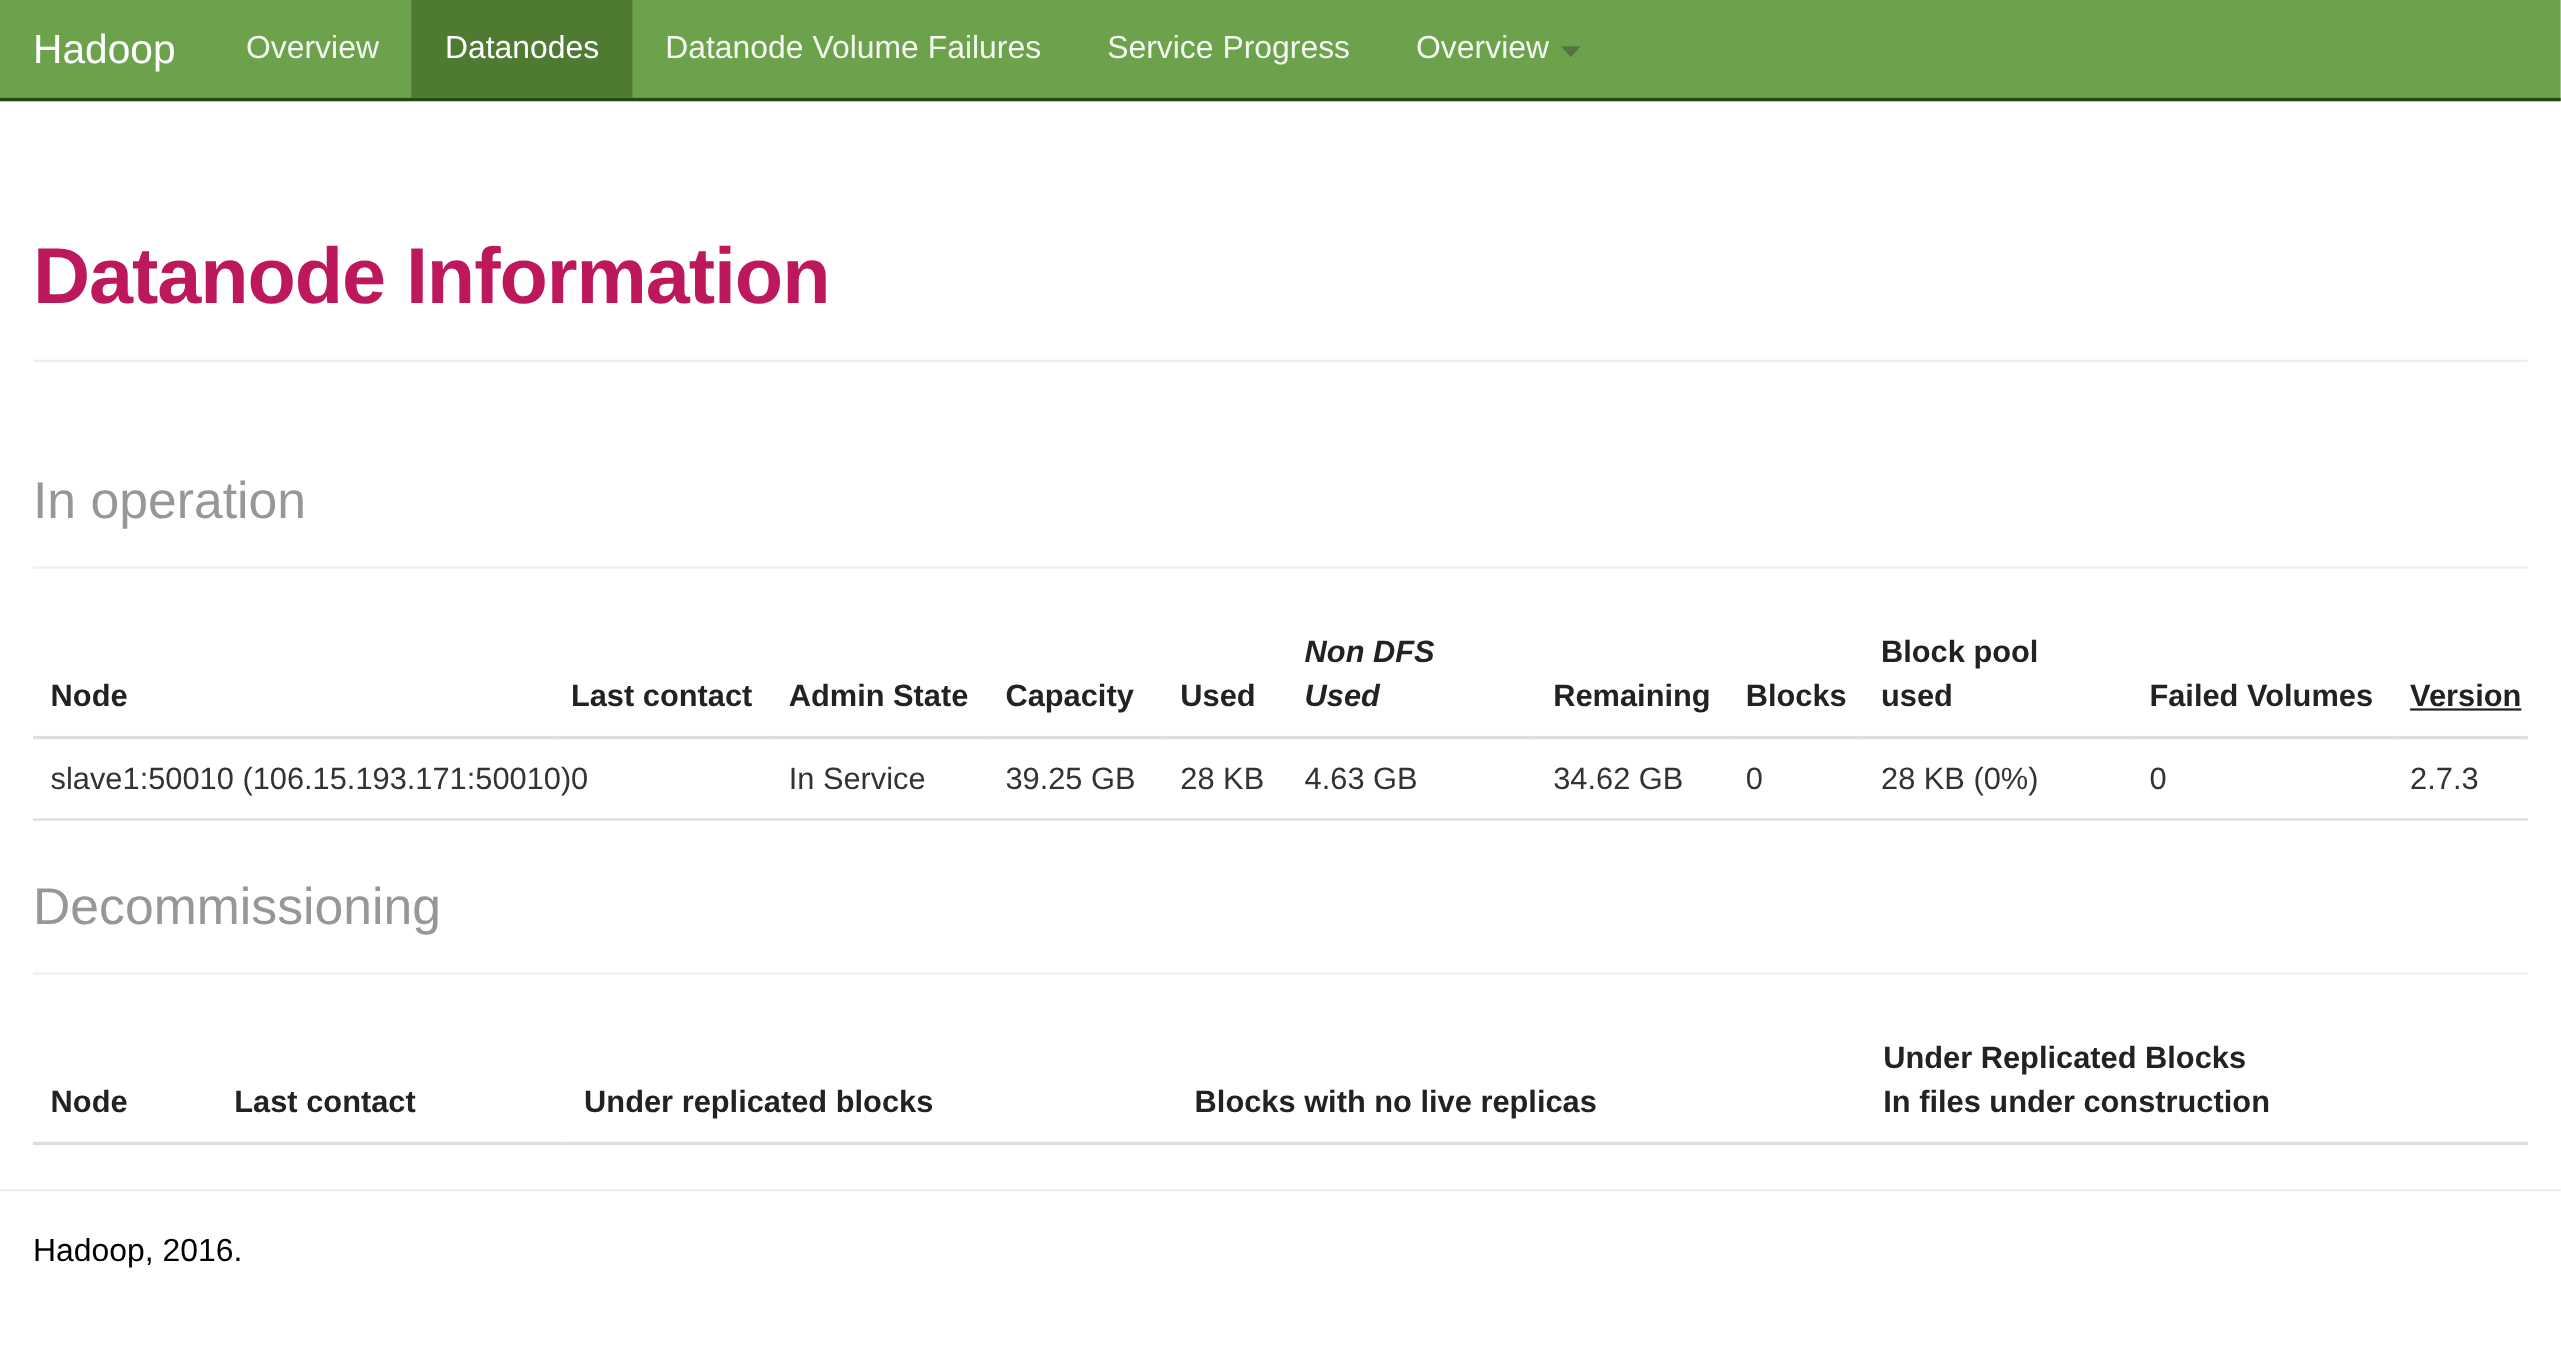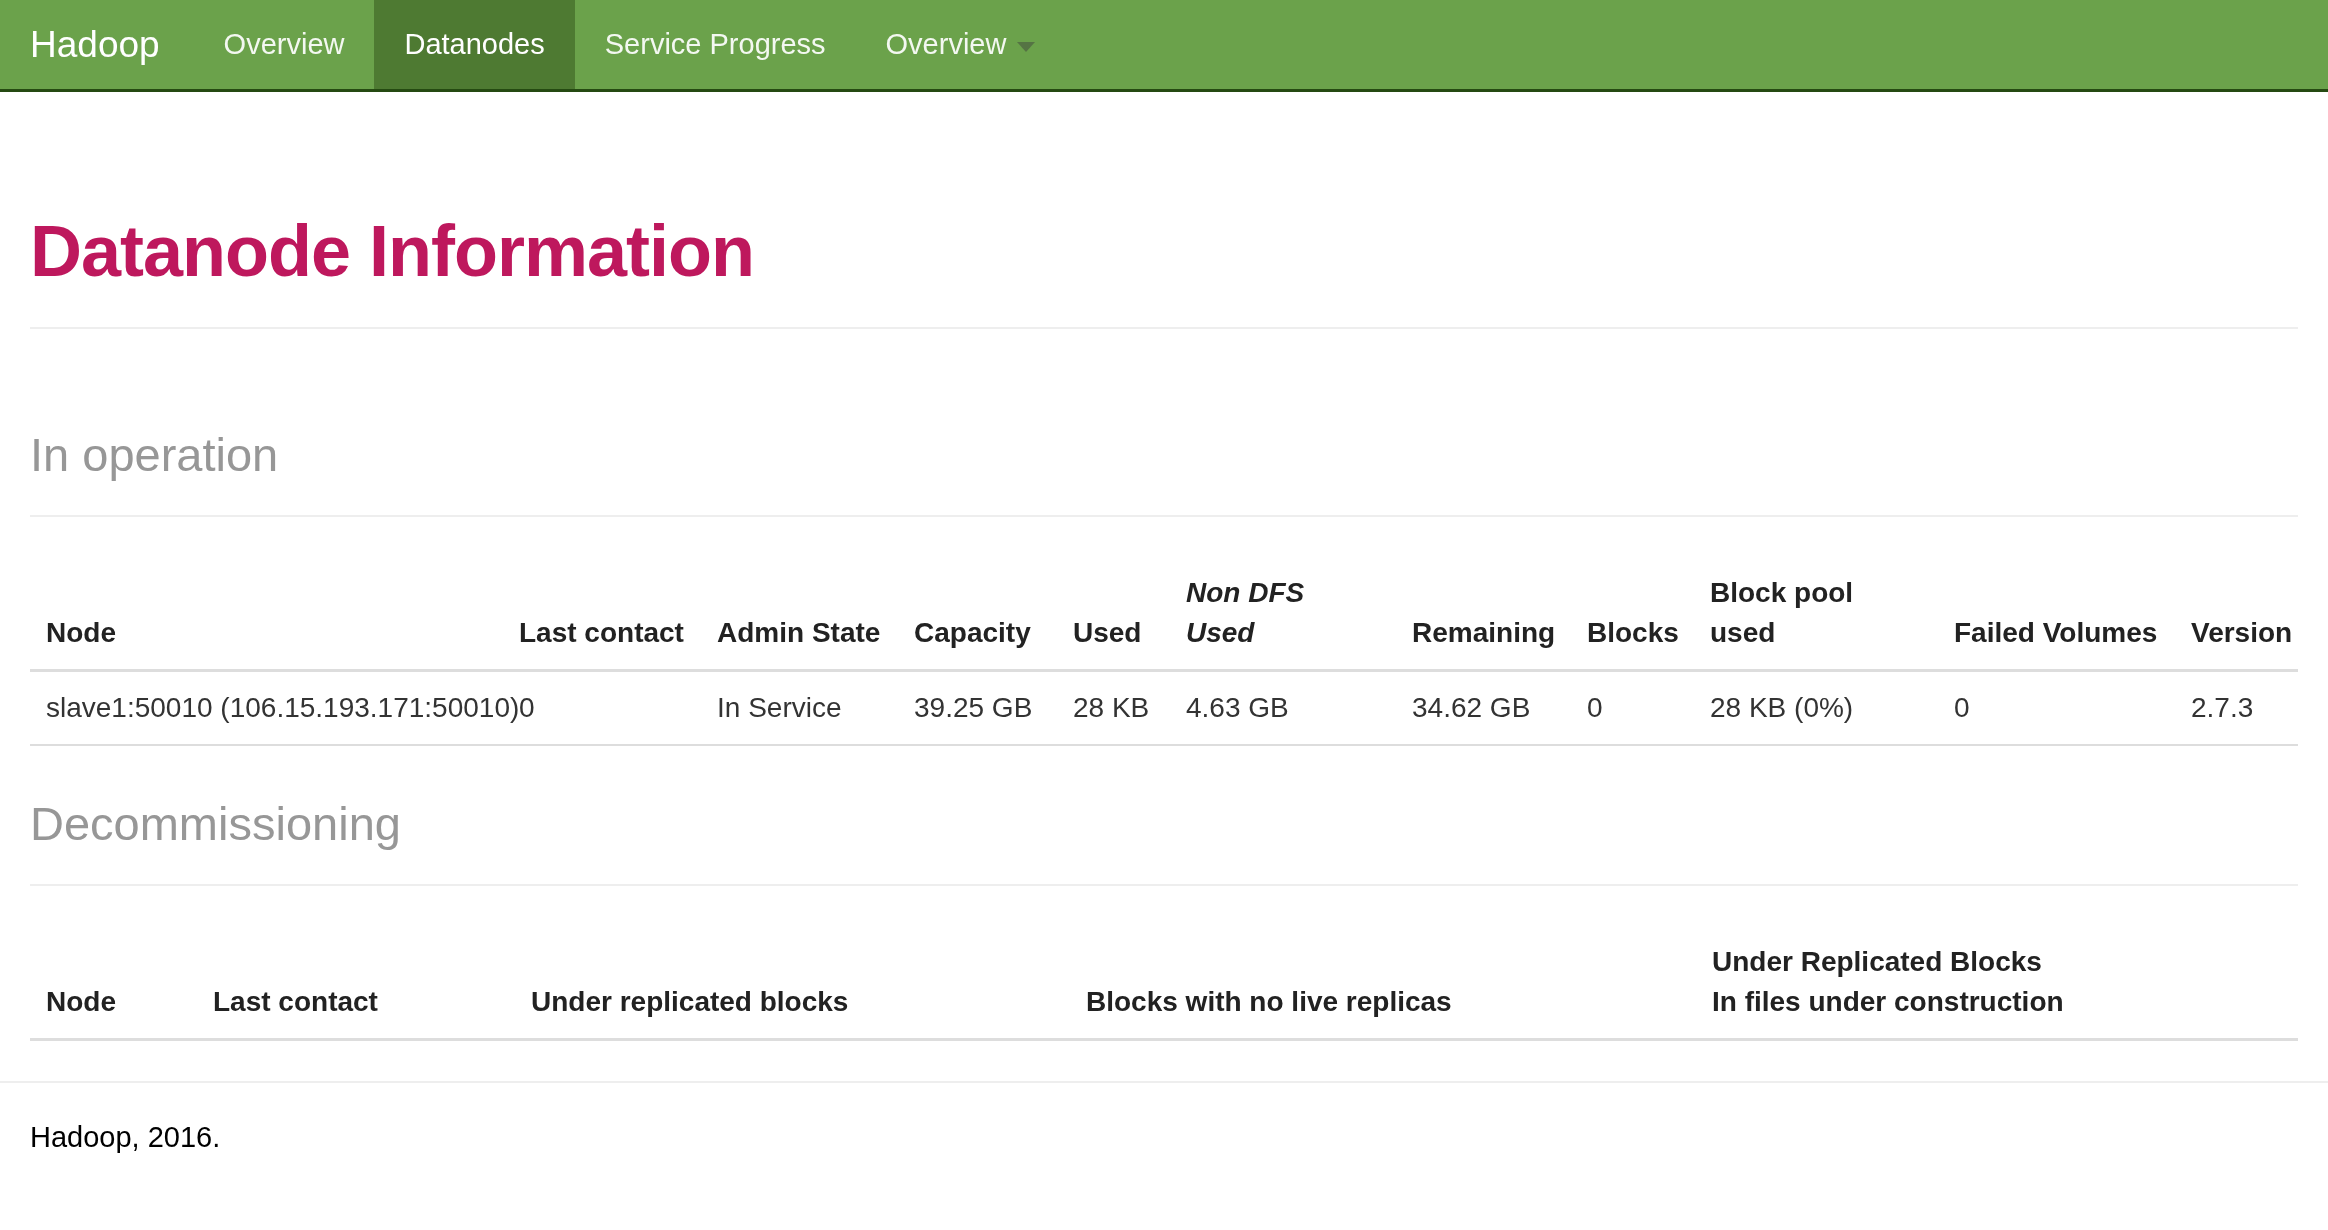--- a/index.html
+++ b/index.html
@@ -110,21 +110,21 @@
   .table-inop th:nth-child(1)  { width: 473px; }
   .table-inop th:nth-child(2)  { width: 198px; }
   .table-inop th:nth-child(3)  { width: 197px; }
   .table-inop th:nth-child(4)  { width: 159px; }
   .table-inop th:nth-child(5)  { width: 113px; }
   .table-inop th:nth-child(6)  { width: 226px; font-style: italic; }
   .table-inop th:nth-child(7)  { width: 175px; }
   .table-inop th:nth-child(8)  { width: 123px; }
   .table-inop th:nth-child(9)  { width: 244px; }
   .table-inop th:nth-child(10) { width: 237px; }
-  .table-inop th:nth-child(11) { width: auto; }
+  .table-inop th:nth-child(11) { width: auto; text-decoration: underline; }
 
   
   .table-decom th:nth-child(1) { width: 167px; }
   .table-decom th:nth-child(2) { width: 318px; }
   .table-decom th:nth-child(3) { width: 555px; }
   .table-decom th:nth-child(4) { width: 626px; }
   .table-decom th:nth-child(5) { width: auto; }
 
   
   .footer-hr {
@@ -144,20 +144,23 @@
 <body>
 
 <nav class="navbar">
   <a class="navbar-brand">Hadoop</a>
   <ul class="nav">
     <li>
       <a href="#">Overview</a>
     </li>
     <li class="active">
       <a href="#">Datanodes</a>
+    </li>
+    <li>
+      <a href="#">Datanode Volume Failures</a>
     </li>
     <li>
       <a href="#">Service Progress</a>
     </li>
     <li>
       <a href="#">
         <span>Overview</span>
         <span class="caret"></span>
       </a>
     </li>

